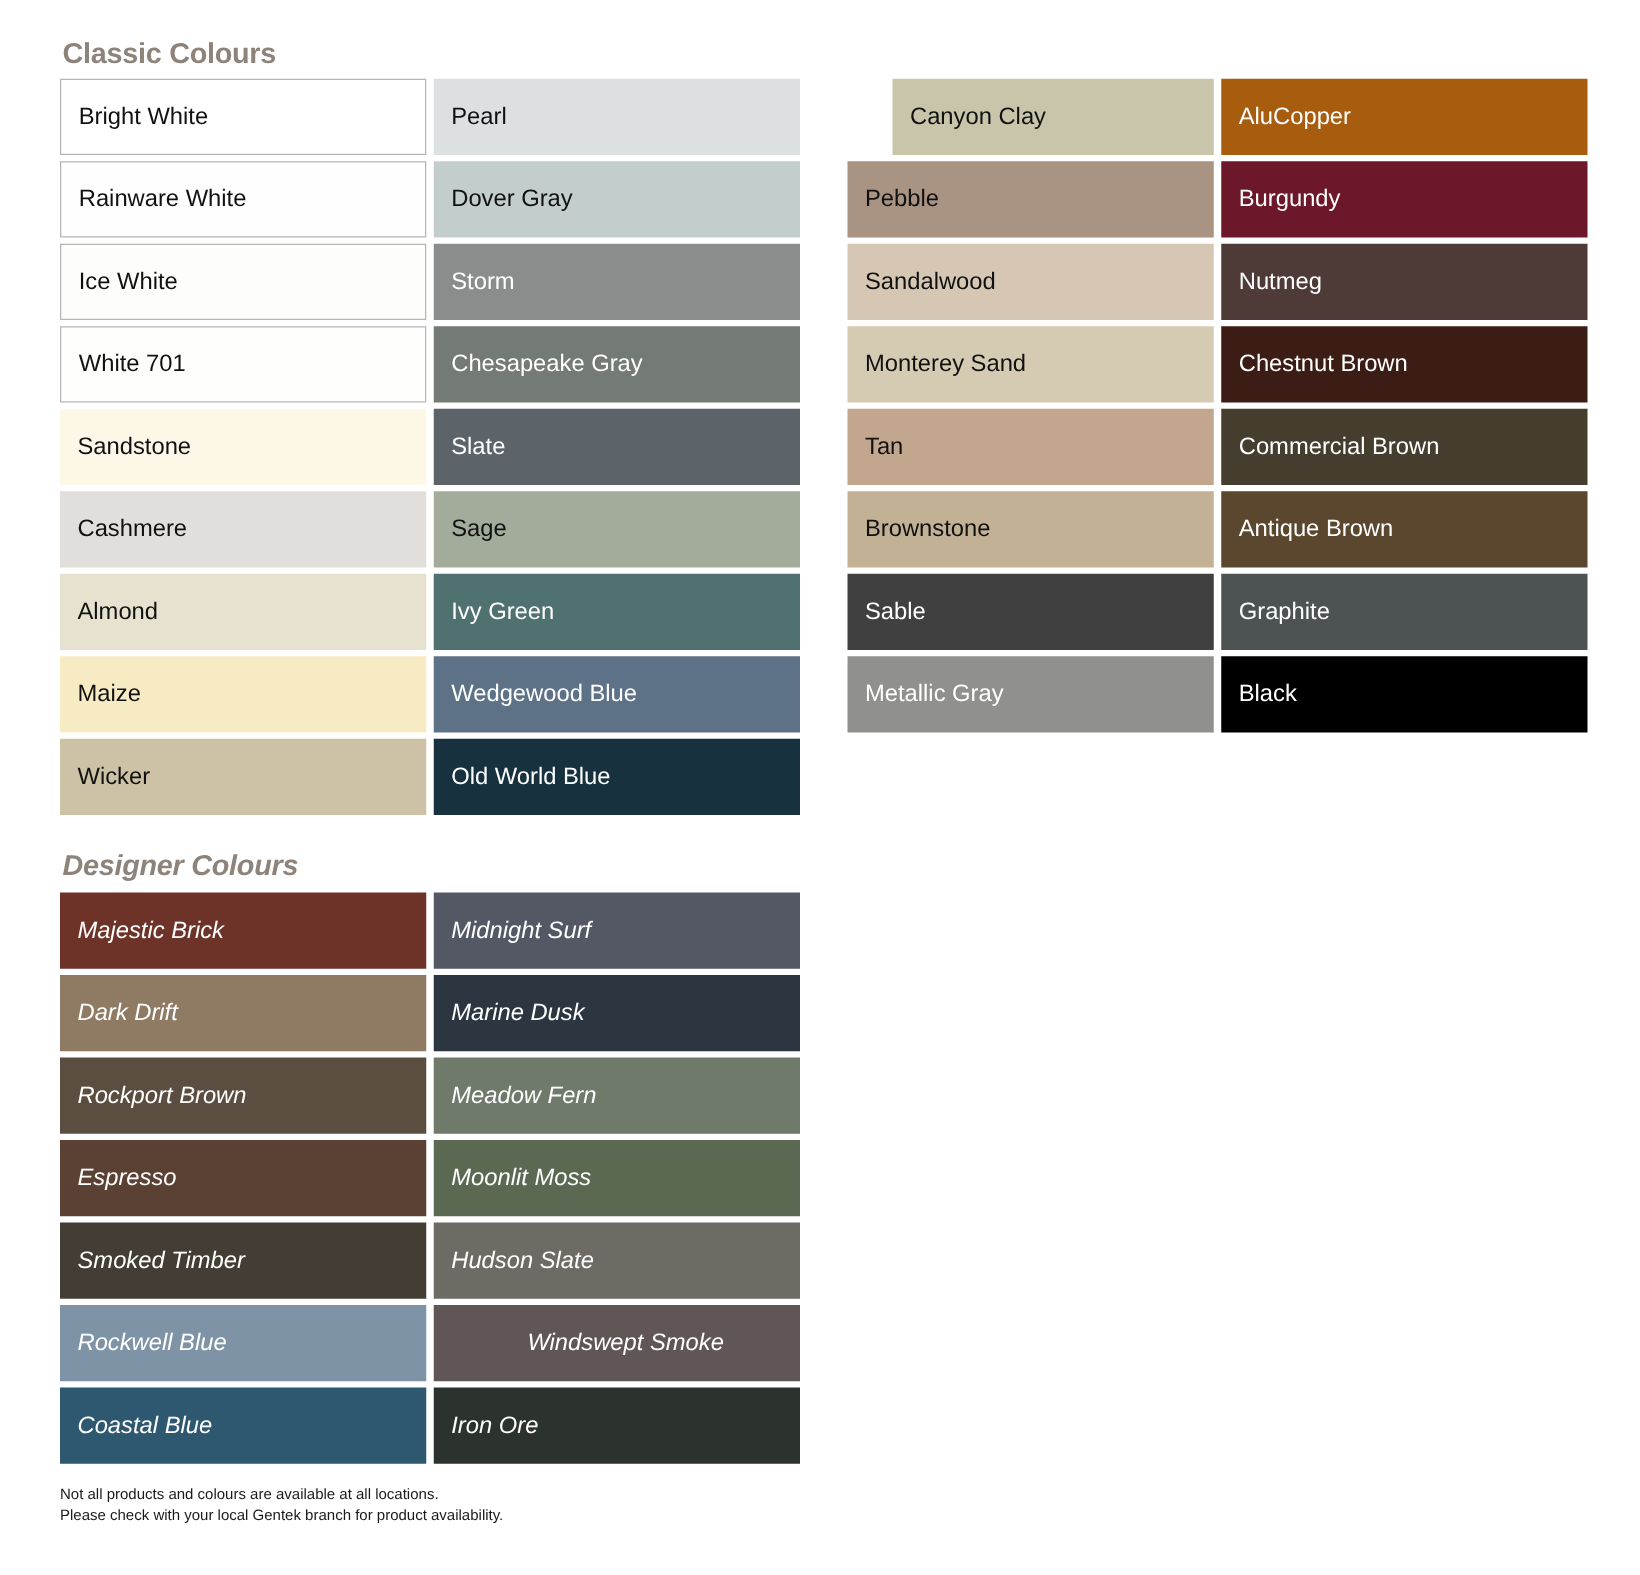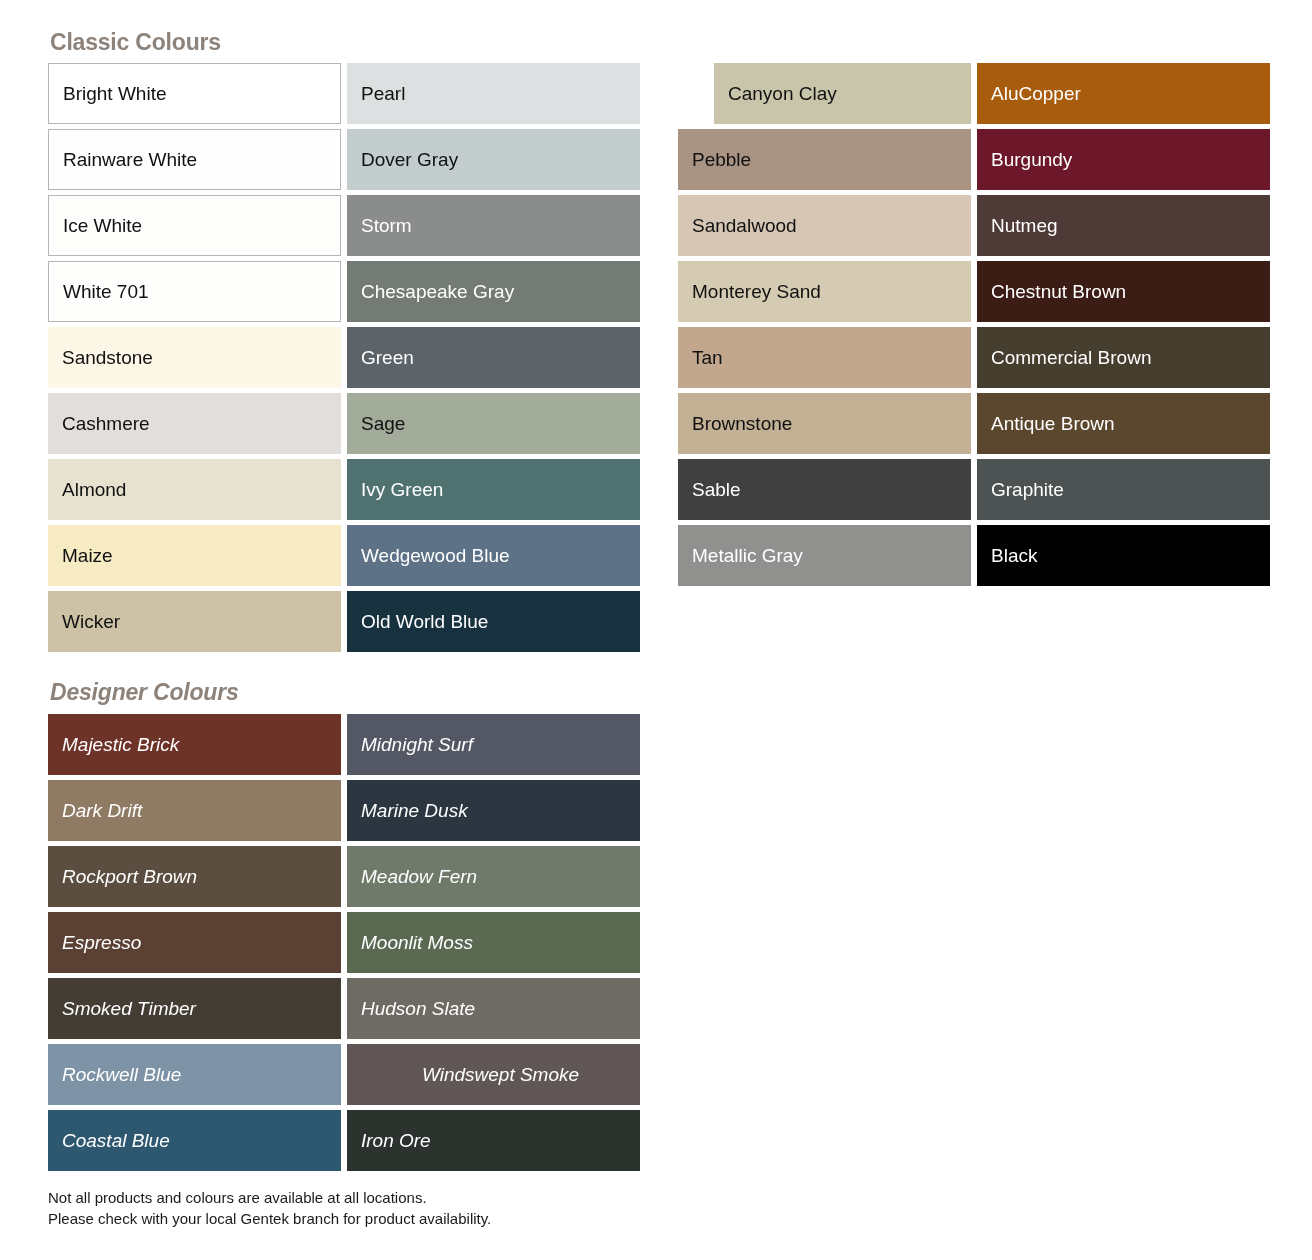--- a/index.html
+++ b/index.html
@@ -60,21 +60,21 @@
     overflow: hidden;
   }
   .swatch.light-text { color: #ffffff; }
   .swatch.bordered { border: 1px solid #b5b5b5; }
 
   .designer-wrap { margin-top: 28px; font-style: italic; }
   .designer-block { display: flex; flex-direction: row; gap: 6px; }
 
   .footnote {
     margin-top: 16px;
-    font-size: 15px;
+    font-size: 12px;
     line-height: 1.45;
     color: #1a1a1a;
   }
   .footnote div { white-space: nowrap; }
 </style>
 </head>
 <body>
 
 <div class="page">
 
@@ -118,21 +118,21 @@
           <div class="swatch" style="background: rgb(195, 205, 205);">
             <span>Dover Gray</span>
           </div>
           <div class="swatch light-text" style="background: rgb(138, 141, 139);">
             <span>Storm</span>
           </div>
           <div class="swatch light-text" style="background: rgb(116, 122, 116);">
             <span>Chesapeake Gray</span>
           </div>
           <div class="swatch light-text" style="background: rgb(92, 99, 105);">
-            <span>Green</span>
+            <span>Slate</span>
           </div>
           <div class="swatch" style="background: rgb(163, 172, 155);">
             <span>Sage</span>
           </div>
           <div class="swatch light-text" style="background: rgb(79, 114, 112);">
             <span>Ivy Green</span>
           </div>
           <div class="swatch light-text" style="background: rgb(93, 114, 134);">
             <span>Wedgewood Blue</span>
           </div>

